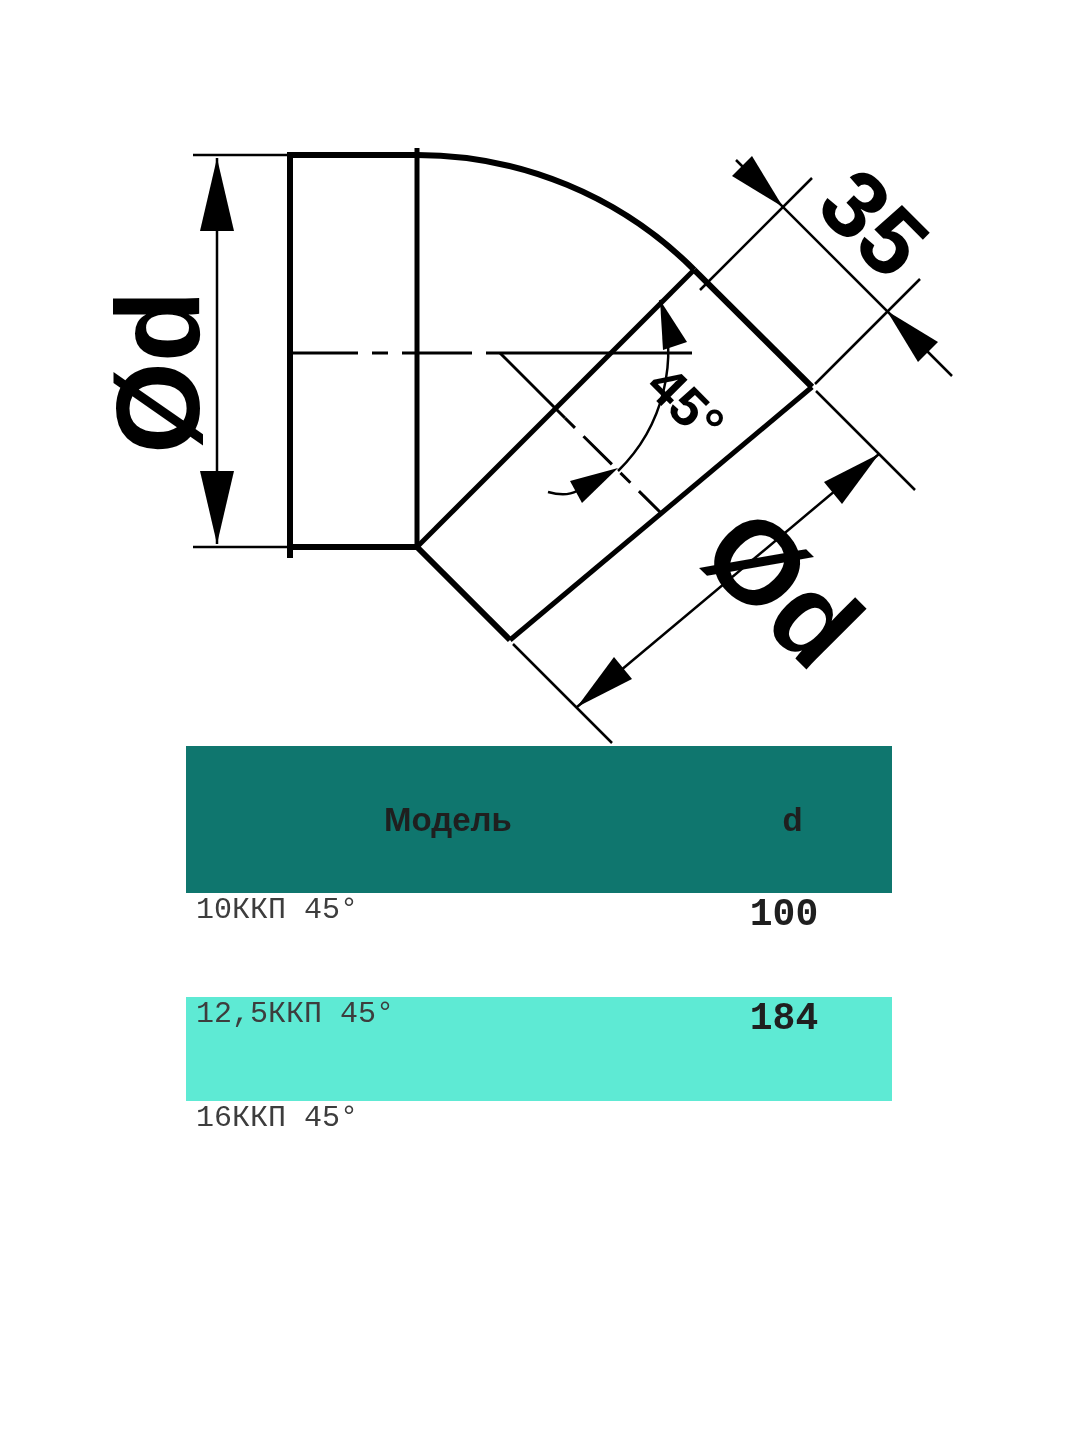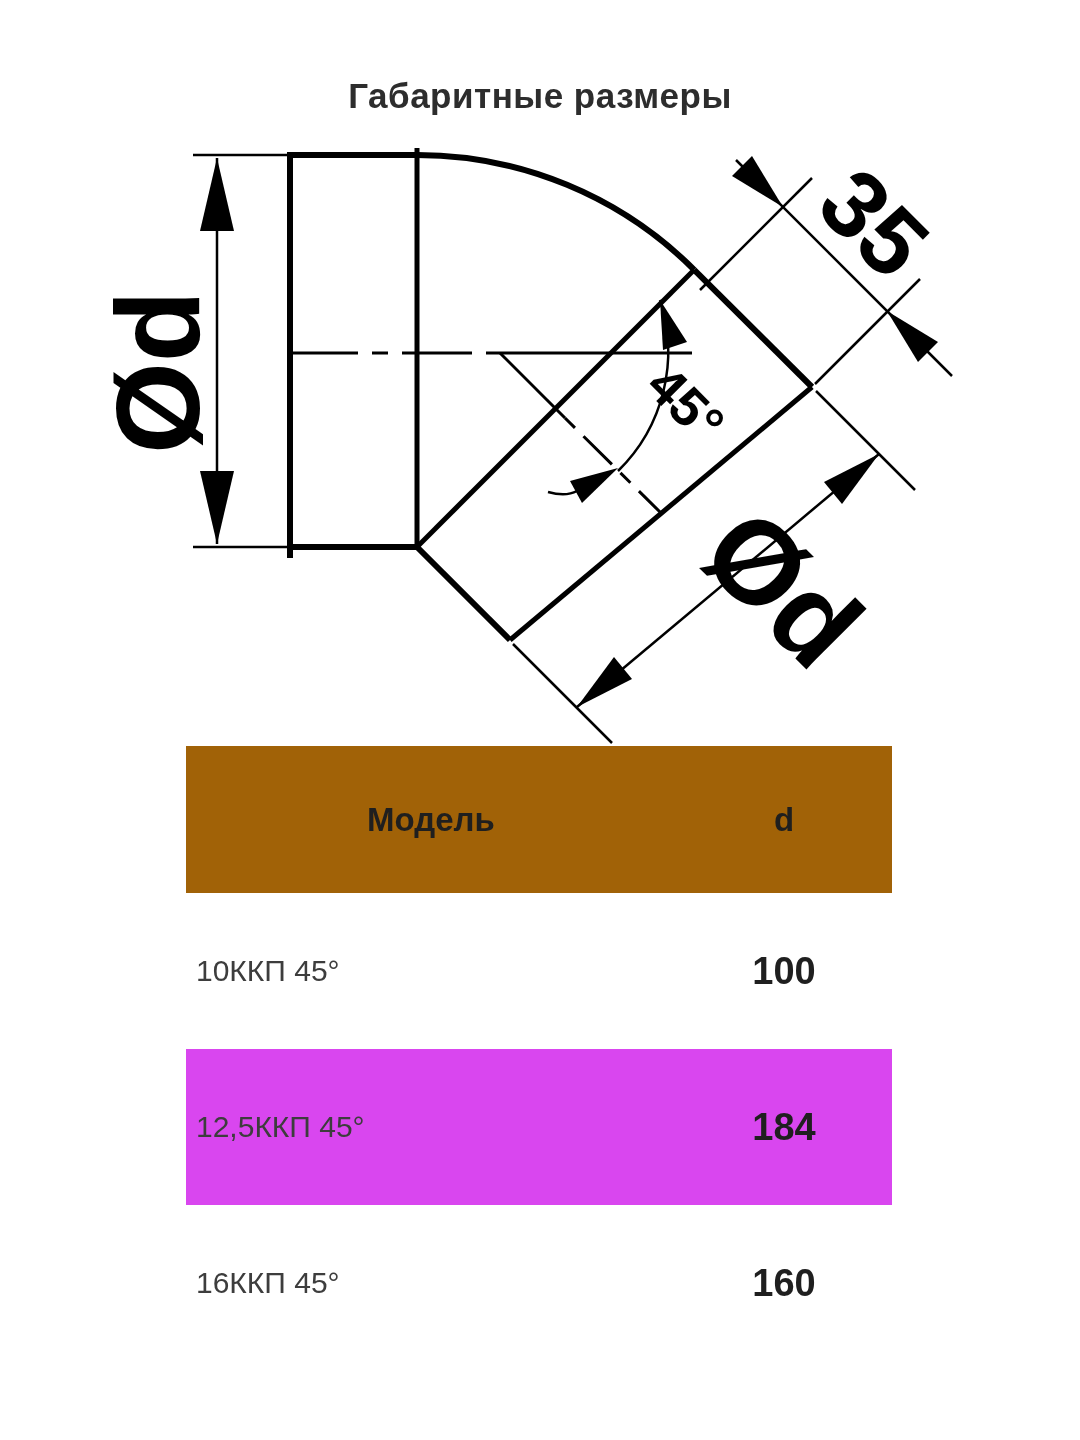--- a/index.html
+++ b/index.html
@@ -12,34 +12,33 @@
   #drawing{position:absolute;left:0;top:0;width:1080px;height:745px;}
   .c   {stroke:#000;stroke-width:6;fill:none;stroke-linecap:butt;}   
   .c2  {stroke:#000;stroke-width:5;fill:none;}                        
   .thin{stroke:#000;stroke-width:2.5;fill:none;}                      
   .ax  {stroke:#000;stroke-width:3;fill:none;}                        
   .arr {fill:#000;stroke:none;}
   .dim-label{font-family:"Liberation Sans",sans-serif;font-weight:bold;fill:#000;}
   
   #spec-table{position:absolute;left:186px;top:746px;width:706px;}
   .t-header{display:flex;align-items:center;height:147px;}
-  .t-row{display:flex;align-items:center;height:156px;background:#ffffff;}
+  .t-row{display:flex;align-items:flex-start;height:104px;background:#ffffff;font-family:Liberation Mono, monospace;}
   .cell-model{flex:0 0 490px;}
   .cell-d{flex:1 1 auto;text-align:center;}
   .t-header .cell-model{text-align:center;font-size:33px;font-weight:bold;color:#1f1f1f;}
   .t-header .cell-d{font-size:33px;font-weight:bold;color:#1f1f1f;}
   .t-row .cell-model{padding-left:10px;box-sizing:border-box;font-size:30px;color:#3d3d3d;}
   .t-row .cell-d{font-size:38px;font-weight:bold;color:#1f1f1f;}
 </style>
 </head>
 <body>
 
 <div id="page">
 
-  <div id="title">Габаритные размеры</div>
 
   <svg id="drawing" viewBox="0 0 1080 745" xmlns="http://www.w3.org/2000/svg">
 
     <g>
       <line class="c" x1="290" y1="152" x2="290" y2="558"></line>
       <line class="c" x1="288" y1="155" x2="417" y2="155"></line>
       <line class="c" x1="288" y1="547" x2="417" y2="547"></line>
       <line class="c2" x1="417" y1="148" x2="417" y2="547"></line>
       <path class="c" d="M 417 155 A 392 392 0 0 1 694.2 269.8"></path>
       <line class="c2" x1="417" y1="547" x2="694.2" y2="269.8"></line>
@@ -85,34 +84,33 @@
       <line class="thin" x1="513" y1="644" x2="612" y2="743"></line>
       <line class="thin" x1="816" y1="391" x2="915" y2="490"></line>
       <line class="thin" x1="577" y1="707" x2="879" y2="454"></line>
       <polygon class="arr" points="577,707 632,679 614,657"></polygon>
       <polygon class="arr" points="879,454 842,504 824,482"></polygon>
       <text class="dim-label" x="783" y="588" font-size="118" text-anchor="middle" transform="rotate(45 783 588)" dominant-baseline="central">Ød</text>
     </g>
   </svg>
 
   <div id="spec-table">
-    <div class="t-header" style="background-color: #a16207;">
+    <div class="t-header" style="background-color: #0f766e; padding-left: 17px;">
       <div class="cell-model">Модель</div>
       <div class="cell-d">d</div>
     </div>
 
     <div class="t-row">
       <div class="cell-model">10ККП 45°</div>
       <div class="cell-d">100</div>
     </div>
 
-    <div class="t-row" style="background-color: #d946ef;">
+    <div class="t-row" style="background-color: #5eead4;">
       <div class="cell-model">12,5ККП 45°</div>
       <div class="cell-d">184</div>
     </div>
 
     <div class="t-row">
       <div class="cell-model">16ККП 45°</div>
-      <div class="cell-d">160</div>
     </div>
   </div>
 
 </div>
 
 </body></html>

